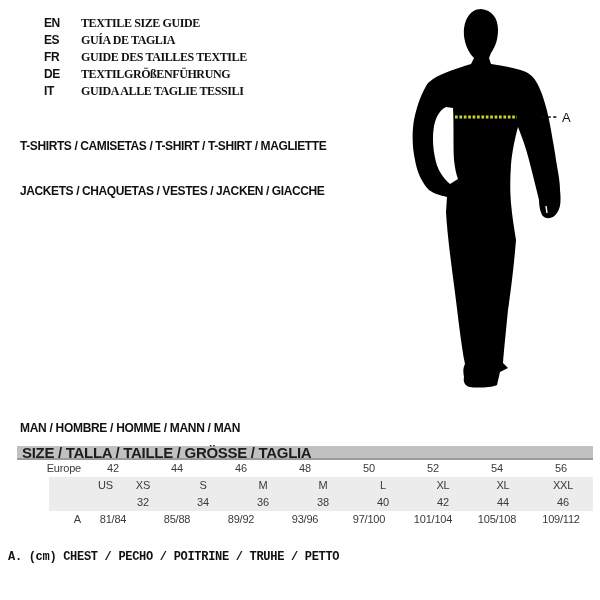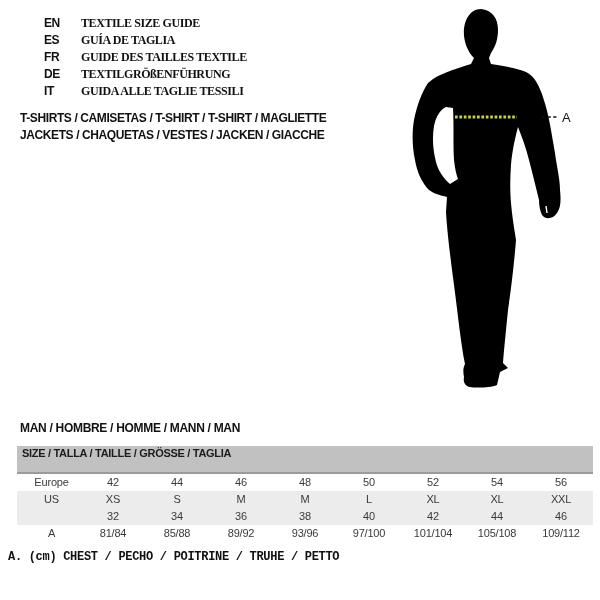--- a/index.html
+++ b/index.html
@@ -7,35 +7,35 @@
     position:relative;width:600px;height:600px;background:#ffffff;overflow:hidden;
     font-family:"Liberation Sans","DejaVu Sans",sans-serif;color:#111;
   }
   
   .lang-block{position:absolute;left:22px;top:15px;}
   .lang-row{display:flex;line-height:17px;font-size:12px;font-weight:bold;letter-spacing:-0.4px;margin-left:22px;}
   .lang-code{width:37px;flex:0 0 37px;}
   .lang-text{white-space:nowrap;font-family:Liberation Serif, serif;}
   
   .category-block{position:absolute;left:20px;top:110px;}
-  .category-line{font-size:12px;font-weight:bold;letter-spacing:-0.4px;line-height:17px;white-space:nowrap;}
+  .category-line{font-size:12px;font-weight:bold;letter-spacing:-0.4px;line-height:17px;white-space:nowrap;margin-top:28px;}
   
   .figure-wrap{position:absolute;left:370px;top:0;width:230px;height:410px;}
   .figure-wrap svg{display:block;}
   
   .section-title{position:absolute;left:20px;top:421px;font-size:12px;font-weight:bold;letter-spacing:-0.3px;white-space:nowrap;}
   
   .size-table{position:absolute;left:17px;top:446px;width:576px;}
   .table-header{
-    background:#c1c1c1;border-bottom:2px solid #9b9b9b;height:28px;line-height:14px;
-    font-size:11px;font-weight:bold;letter-spacing:-0.3px;color:#1c1c1c;padding-left:5px;box-sizing:border-box;
+    background:#c1c1c1;border-bottom:2px solid #9b9b9b;height:14px;line-height:14px;
+    font-size:15px;font-weight:bold;letter-spacing:-0.3px;color:#1c1c1c;padding-left:5px;box-sizing:border-box;
   }
   .t-row{display:grid;grid-template-columns:64px repeat(8,1fr);height:17px;line-height:17px;font-size:11px;color:#3a3a3a;}
-  .t-row.shaded{background:#ececec;}
-  .t-label{padding-left:5px;text-align:center;letter-spacing:-0.2px;}
+  .t-row.shaded{background:#ececec;margin-left:32px;}
+  .t-label{padding-left:5px;text-align:right;letter-spacing:-0.2px;}
   .t-cell{text-align:center;letter-spacing:-0.2px;}
   
   .footer-note{position:absolute;left:8px;top:550px;font-size:12px;font-weight:bold;letter-spacing:-0.3px;white-space:nowrap;font-family:Liberation Mono, monospace;}
 </style>
 </head>
 <body>
 
 <div class="canvas">
 
   <div class="lang-block">

